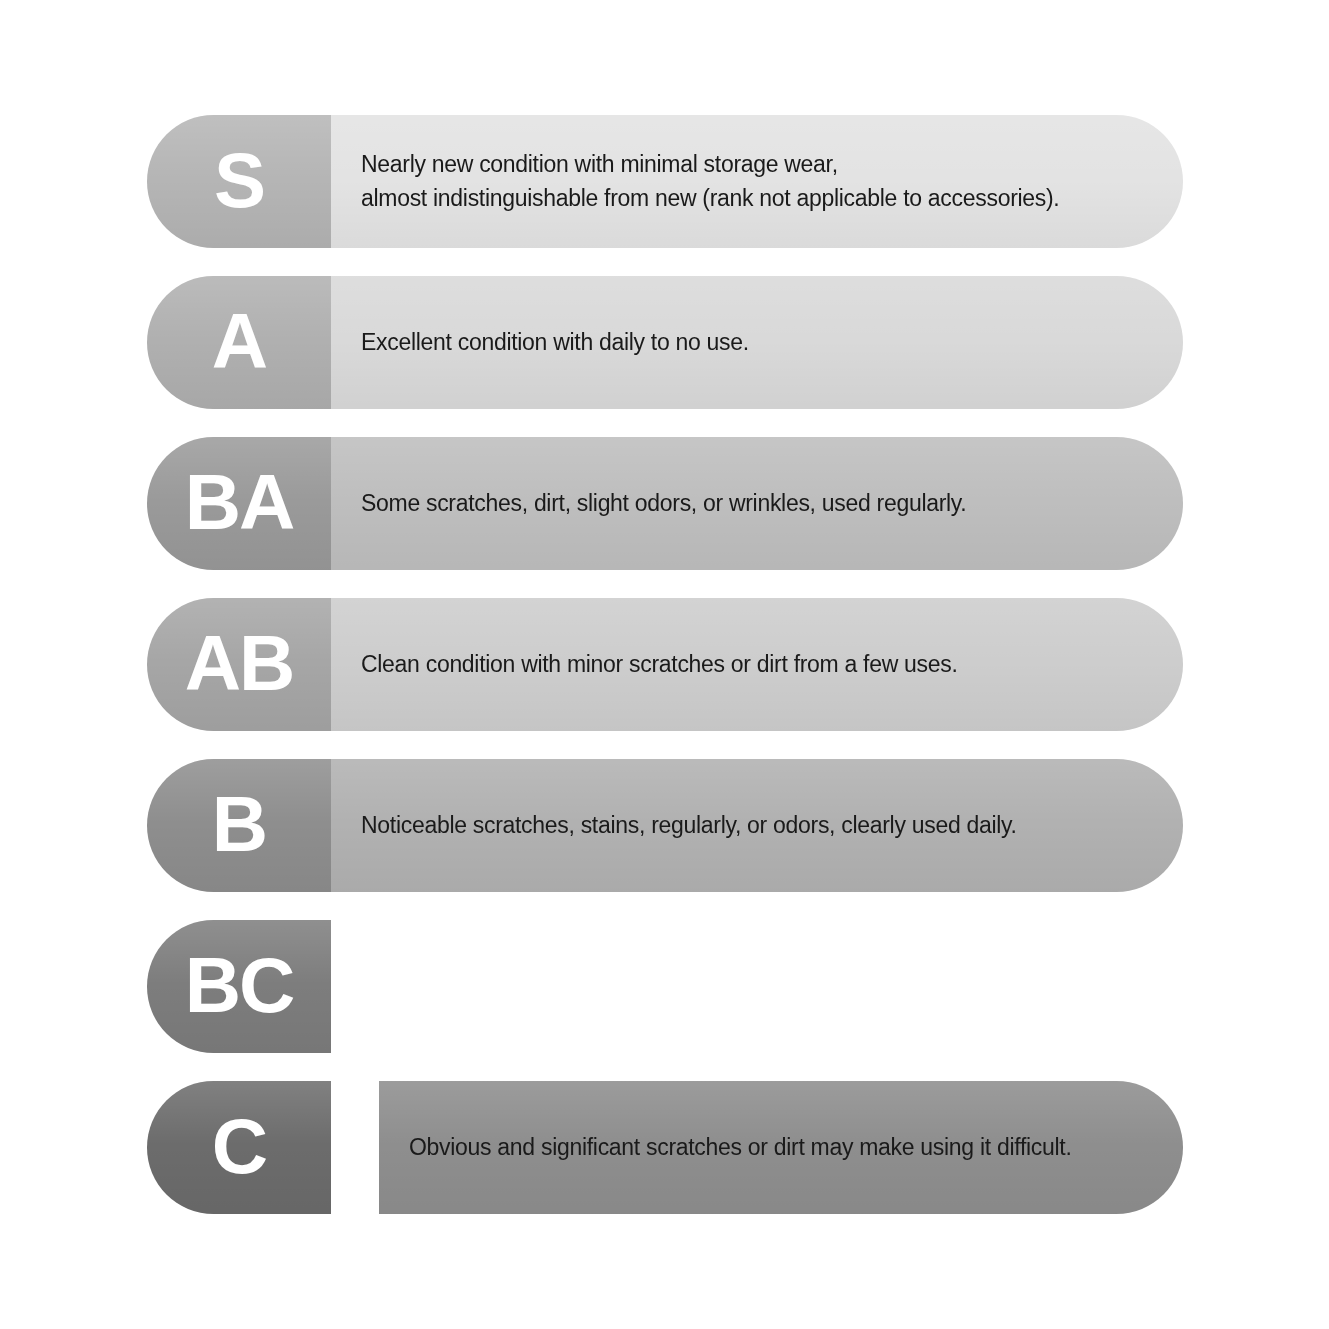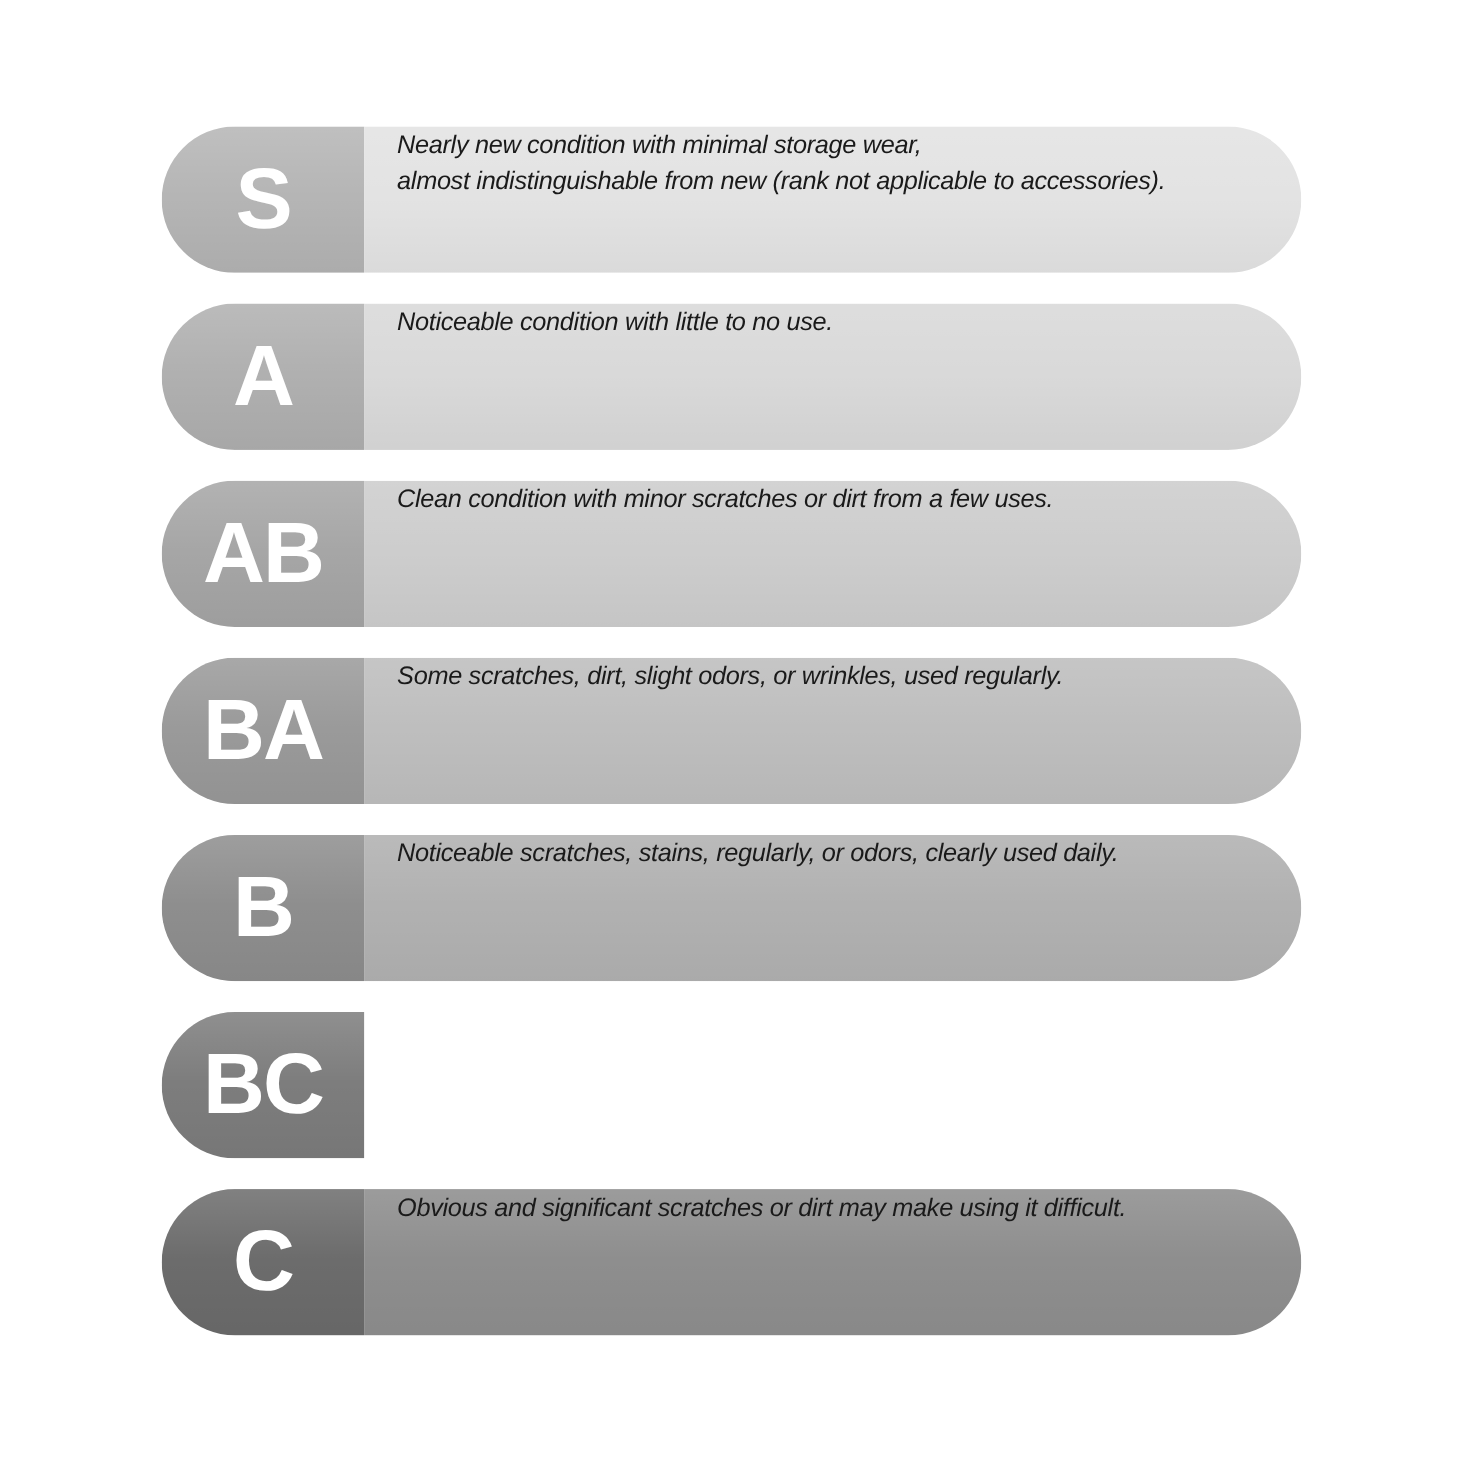--- a/index.html
+++ b/index.html
@@ -42,27 +42,26 @@
     color: #ffffff;
     font-size: 78px;
     font-weight: bold;
     letter-spacing: -2px;
     line-height: 1;
     transform: translateY(-2px);
   }
   .body {
     flex: 1 1 auto;
     display: flex;
-    align-items: flex-start;
+    align-items: center;
     padding: 0 36px 0 30px;
     background-image: linear-gradient(to bottom,
       rgba(255,255,255,0.12) 0%,
       rgba(255,255,255,0.00) 48%,
       rgba(0,0,0,0.04) 100%);
-    font-style: italic;
   }
   .desc {
     margin: 0;
     font-size: 23px;
     letter-spacing: -0.3px;
     line-height: 1.45;
     color: #1a1a1a;
     white-space: pre;
   }
 </style>
@@ -80,39 +79,39 @@
         <p class="desc">Nearly new condition with minimal storage wear,
 almost indistinguishable from new (rank not applicable to accessories).</p>
       </div>
     </div>
 
     <div class="row">
       <div class="badge" style="background-color: rgb(176, 176, 176);">
         <span class="rank-letter">A</span>
       </div>
       <div class="body" style="background-color: rgb(217, 217, 217);">
-        <p class="desc">Noticeable condition with little to no use.</p>
+        <p class="desc">Excellent condition with daily to no use.</p>
+      </div>
+    </div>
+
+    <div class="row">
+      <div class="badge" style="background-color: rgb(154, 154, 154);">
+        <span class="rank-letter">BA</span>
+      </div>
+      <div class="body" style="background-color: rgb(190, 190, 190);">
+        <p class="desc">Some scratches, dirt, slight odors, or wrinkles, used regularly.</p>
       </div>
     </div>
 
     <div class="row">
       <div class="badge" style="background-color: rgb(166, 166, 166);">
         <span class="rank-letter">AB</span>
       </div>
       <div class="body" style="background-color: rgb(205, 205, 205);">
         <p class="desc">Clean condition with minor scratches or dirt from a few uses.</p>
-      </div>
-    </div>
-
-    <div class="row">
-      <div class="badge" style="background-color: rgb(154, 154, 154);">
-        <span class="rank-letter">BA</span>
-      </div>
-      <div class="body" style="background-color: rgb(190, 190, 190);">
-        <p class="desc">Some scratches, dirt, slight odors, or wrinkles, used regularly.</p>
       </div>
     </div>
 
     <div class="row">
       <div class="badge" style="background-color: rgb(142, 142, 142);">
         <span class="rank-letter">B</span>
       </div>
       <div class="body" style="background-color: rgb(177, 177, 177);">
         <p class="desc">Noticeable scratches, stains, regularly, or odors, clearly used daily.</p>
       </div>
@@ -121,19 +120,19 @@
     <div class="row">
       <div class="badge" style="background-color: rgb(125, 125, 125);">
         <span class="rank-letter">BC</span>
       </div>
     </div>
 
     <div class="row">
       <div class="badge" style="background-color: rgb(108, 108, 108);">
         <span class="rank-letter">C</span>
       </div>
-      <div class="body" style="background-color: rgb(142, 142, 142);">
+      <div class="body" style="background-color: rgb(142, 142, 142); margin-left: 48px;">
         <p class="desc">Obvious and significant scratches or dirt may make using it difficult.</p>
       </div>
     </div>
 
   </div>
 </div>
 
 </body></html>

